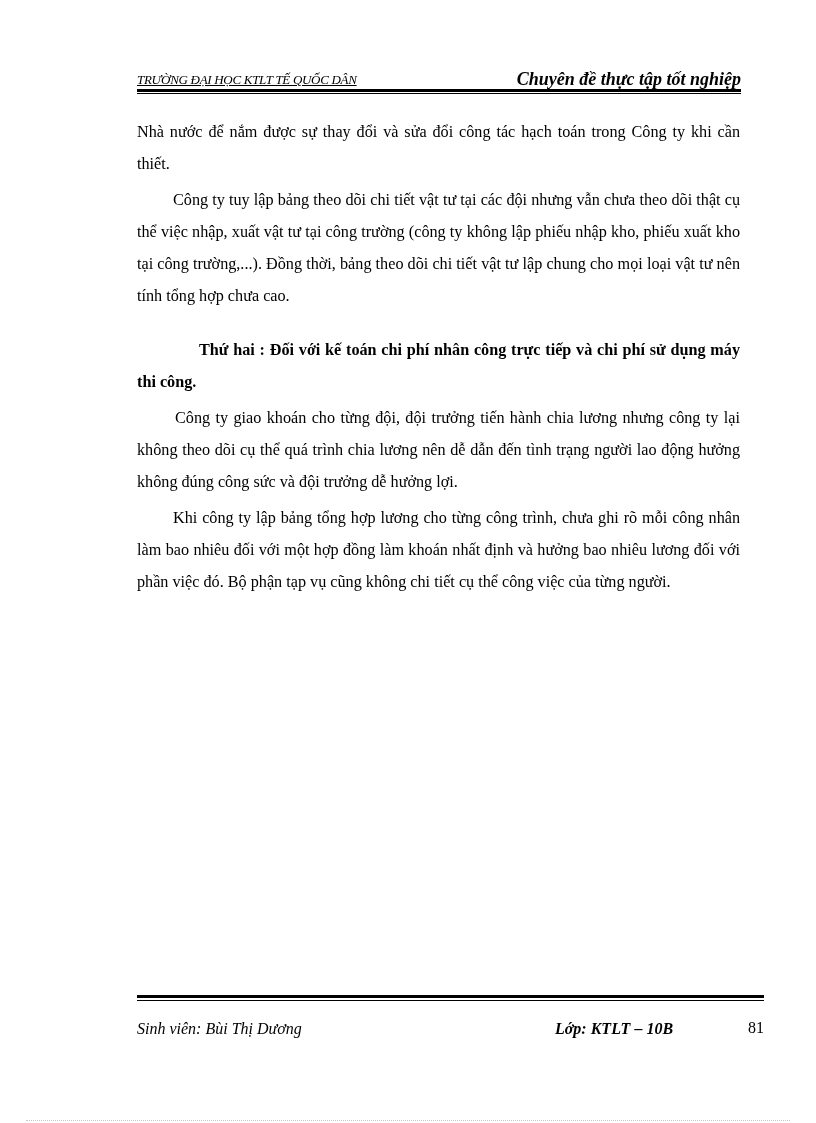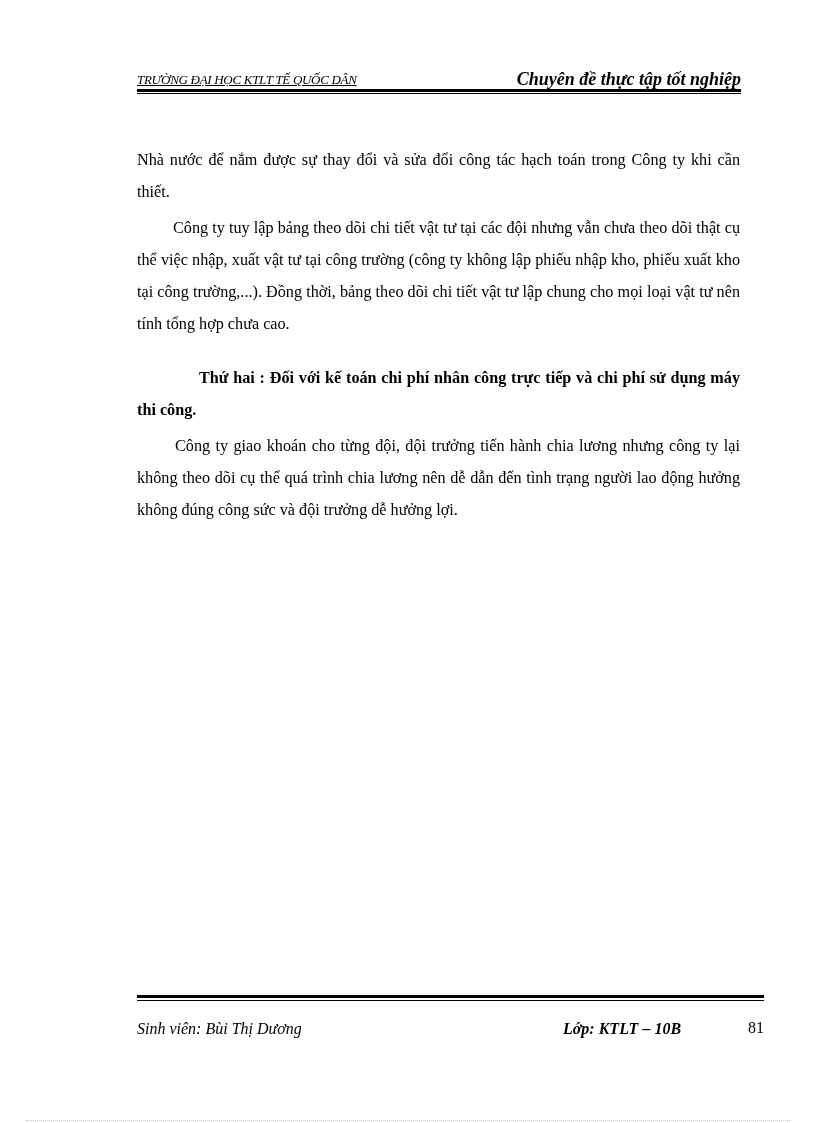--- a/index.html
+++ b/index.html
@@ -47,21 +47,21 @@
       top: 89px;
       width: 604px;
       height: 5px;
       border-top: 3px solid #000;
       border-bottom: 1px solid #000;
       box-sizing: border-box;
     }
     .body-text {
       position: absolute;
       left: 137px;
-      top: 144px;
+      top: 116px;
       width: 603px;
       font-size: 16.2px;
       line-height: 32px;
       text-align: justify;
     }
     .body-text p {
       margin: 0;
     }
     .indent { text-indent: 28px; }
     .indent2 { text-indent: 36px; }
@@ -98,21 +98,20 @@
       white-space: nowrap;
     }
     .footer-right {
       position: absolute;
       left: 555px;
       top: 1020px;
       font-size: 16px;
       font-weight: bold;
       font-style: italic;
       white-space: nowrap;
-      margin-left: 8px;
     }
     .page-number {
       position: absolute;
       left: 748px;
       top: 1019px;
       font-size: 16px;
       white-space: nowrap;
     }
     .page-edge {
       position: absolute;
@@ -134,20 +133,21 @@
   </div>
   <div class="header-rule"></div>
 
   <div class="body-text">
     <p>Nhà nước để nắm được sự thay đổi và sửa đổi công tác hạch toán trong Công ty khi cần thiết.</p>
 
     <p class="indent2 gap-s">Công ty tuy lập bảng theo dõi chi tiết vật tư tại các đội nhưng vẫn chưa theo dõi thật cụ thể việc nhập, xuất vật tư tại công trường (công ty không lập phiếu nhập kho, phiếu xuất kho tại công trường,...). Đồng thời, bảng theo dõi chi tiết vật tư lập chung cho mọi loại vật tư nên tính tổng hợp chưa cao.</p>
 
     <p class="heading h2">Thứ hai : Đối với kế toán chi phí nhân công trực tiếp và chi phí sử dụng máy thi công.</p>
     <p class="indent3 gap-s">Công ty giao khoán cho từng đội, đội trưởng tiến hành chia lương nhưng công ty lại không theo dõi cụ thể quá trình chia lương nên dễ dẫn đến tình trạng người lao động hưởng không đúng công sức và đội trưởng dễ hưởng lợi.</p>
+    <p class="indent2 gap-s">Khi công ty lập bảng tổng hợp lương cho từng công trình, chưa ghi rõ mỗi công nhân làm bao nhiêu đối với một hợp đồng làm khoán nhất định và hưởng bao nhiêu lương đối với phần việc đó. Bộ phận tạp vụ cũng không chi tiết cụ thể công việc của từng người.</p>
   </div>
 
   <div class="footer-rule"></div>
   <span class="footer-left">Sinh viên: Bùi Thị Dương</span>
   <span class="footer-right">Lớp: KTLT – 10B</span>
   <span class="page-number">81</span>
 
   <div class="page-edge"></div>
 </div>
 

